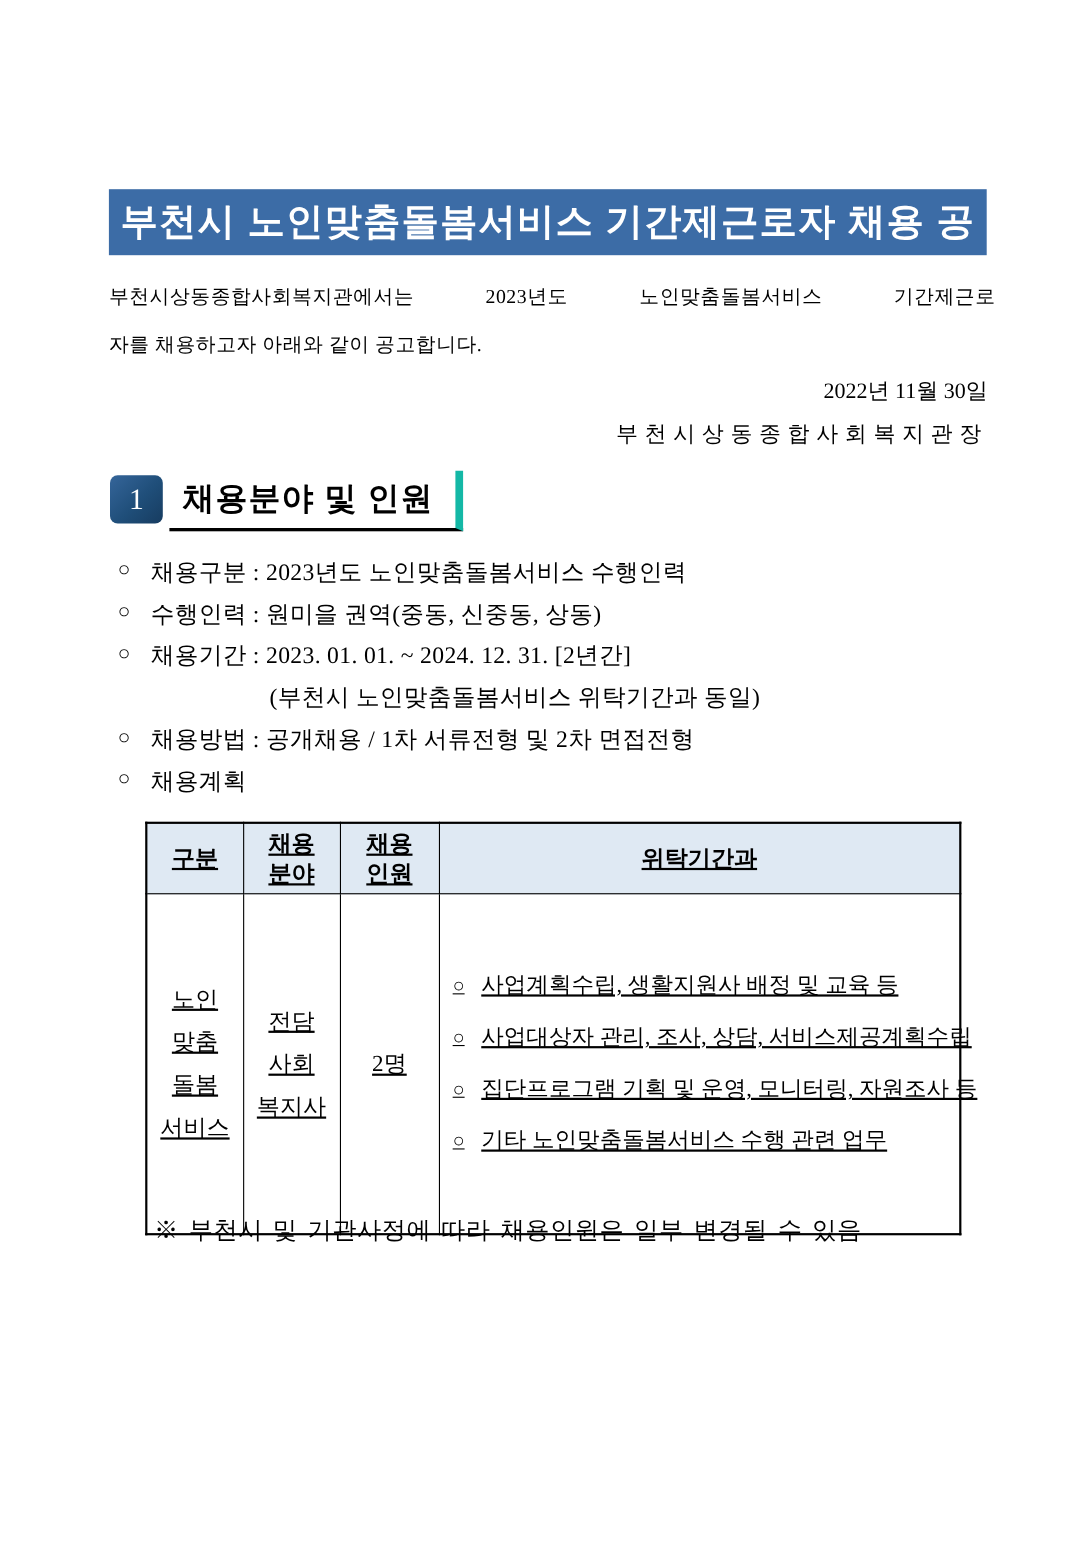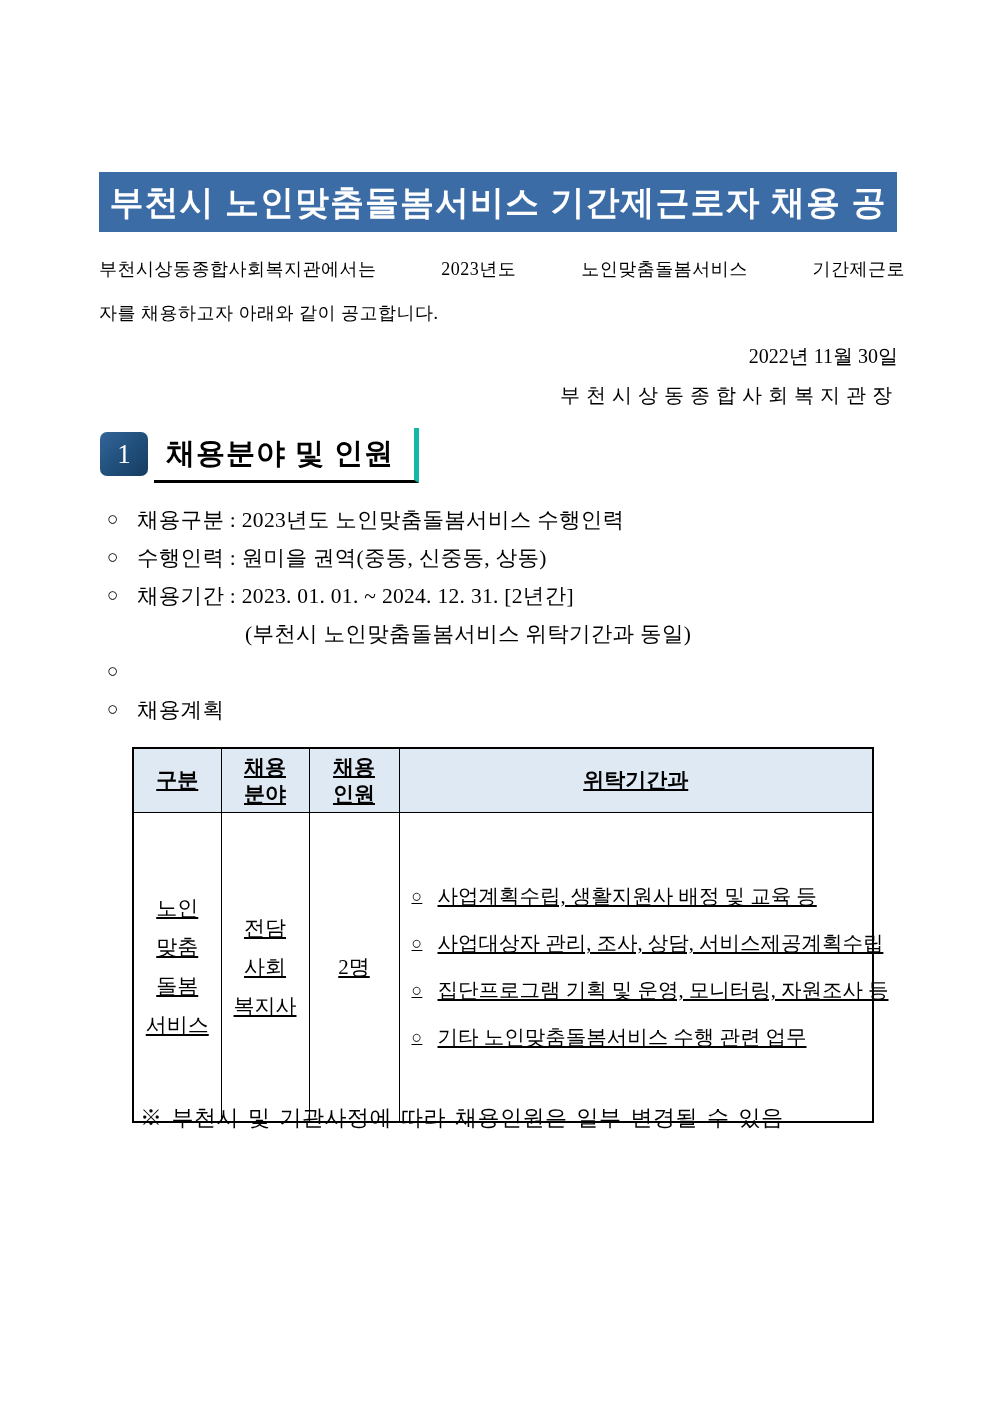--- a/index.html
+++ b/index.html
@@ -69,21 +69,21 @@
     font-size: 27px;
     line-height: 44px;
     text-align: center;
   }
   .section-title-box {
     margin-left: 6px;
     height: 52px;
     padding: 0 20px 0 12px;
     display: flex;
     align-items: center;
-    border-right: 5px solid #14b8a6;
+    border-right: 7px solid #14b8a6;
     border-bottom: 3px solid #000000;
     font-family: "Liberation Sans", "DejaVu Sans", sans-serif;
     font-weight: 800;
     font-size: 29px;
     letter-spacing: 1px;
     white-space: nowrap;
   }
 
   
   .bullet-list {
@@ -196,20 +196,21 @@
     <div class="bullet-row">
       <span class="bullet-marker">○</span>
       <span>채용기간 : 2023. 01. 01. ~ 2024. 12. 31. [2년간]</span>
     </div>
     <div class="bullet-row indented">
       <span class="bullet-marker"></span>
       <span>(부천시 노인맞춤돌봄서비스 위탁기간과 동일)</span>
     </div>
     <div class="bullet-row">
       <span class="bullet-marker">○</span>
+      <span>채용방법 : 공개채용 / 1차 서류전형 및 2차 면접전형</span>
     </div>
     <div class="bullet-row">
       <span class="bullet-marker">○</span>
       <span>채용계획</span>
     </div>
   </div>
 
   <table class="plan-table">
     <colgroup>
       <col style="width:88px">

